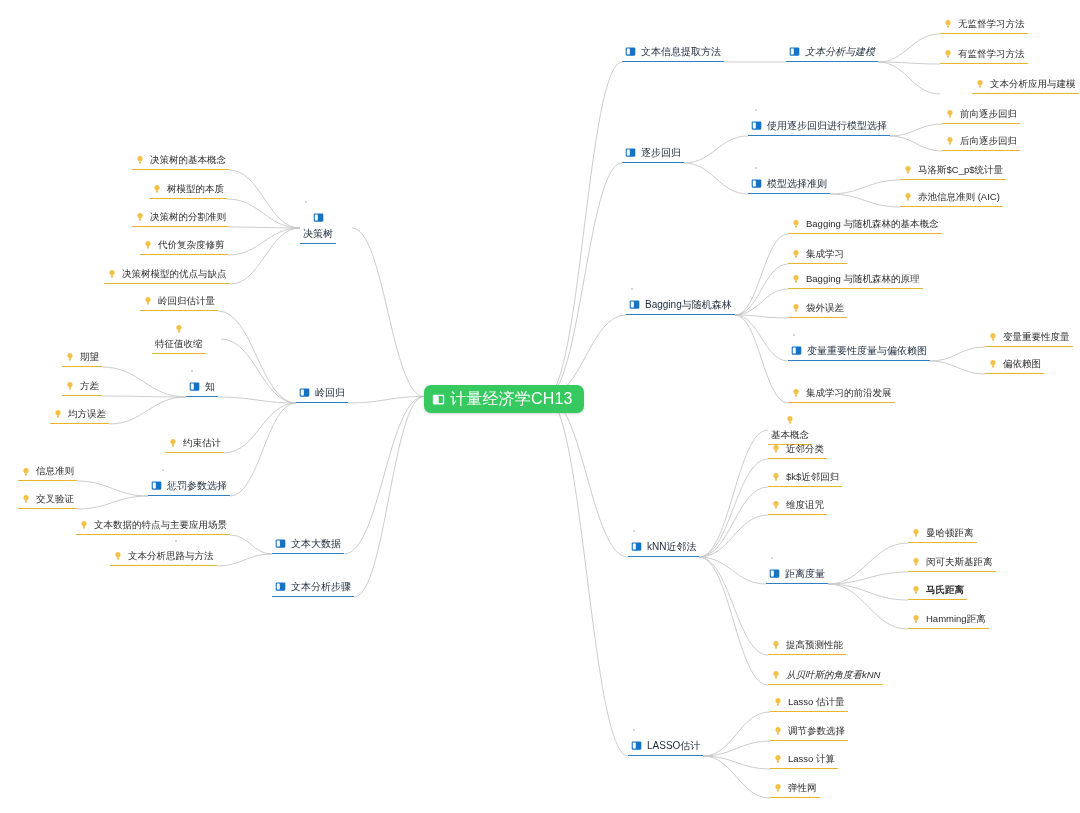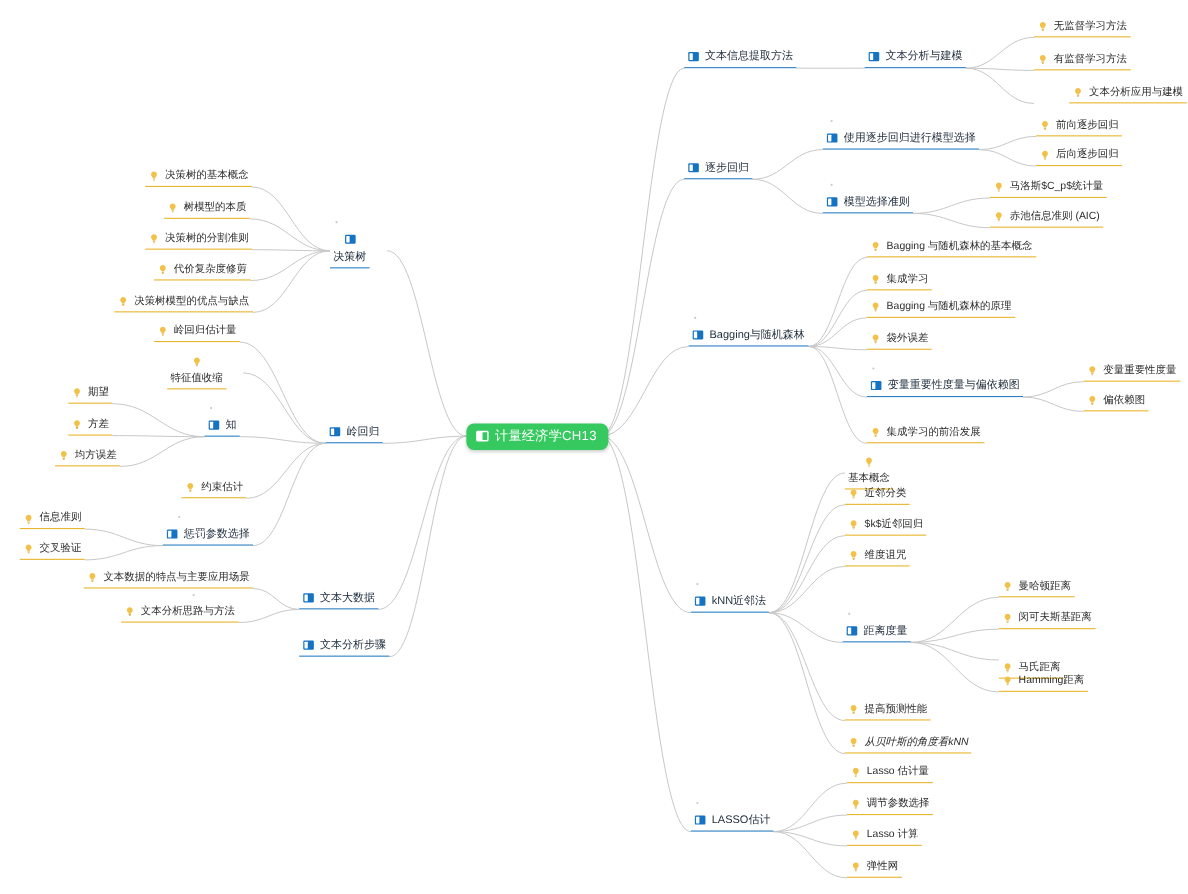--- a/index.html
+++ b/index.html
@@ -11,21 +11,21 @@
   #canvas{position:absolute;inset:0;width:1080px;height:813px;}
   svg#links{position:absolute;left:0;top:0;width:1080px;height:813px;pointer-events:none;}
 
   .node{position:absolute;display:flex;align-items:center;gap:5px;white-space:nowrap;}
 
   
   .node.root{
     background:#35c95f;border-radius:7px;padding:5px 11px 5px 8px;
     box-shadow:0 1px 3px rgba(0,0,0,.18);
   }
-  .node.root .label{color:#ffffff;font-size:12px;letter-spacing:.2px;}
+  .node.root .label{color:#ffffff;font-size:16px;letter-spacing:.2px;}
   .node.root .ico{width:13px;height:13px;}
 
   
   .node.branch{padding:2px 3px 3px 3px;border-bottom:1.6px solid #2d7fc1;}
   .node.branch .label{color:#1b2a3a;font-size:10px;}
   .node.branch .ico{width:11px;height:11px;}
 
   
   .node.leaf{padding:2px 3px 3px 3px;border-bottom:1.4px solid #e8b52c;}
   .node.leaf .label{color:#2b2b2b;font-size:9.5px;}
@@ -111,21 +111,21 @@
       <span class="label">计量经济学CH13</span>
     </div>
     <div class="node branch" style="left: 622px; top: 44px;">
       <svg class="ico" viewBox="0 0 16 16">
         <rect x="1" y="2" width="14" height="12" rx="1.6" fill="#1573c4"></rect>
         <rect x="2.6" y="3.6" width="4.4" height="8.8" rx="0.6" fill="#ffffff"></rect>
         <rect x="8.2" y="3.6" width="5.2" height="8.8" rx="0.6" fill="#1573c4"></rect>
       </svg>
       <span class="label">文本信息提取方法</span>
     </div>
-    <div class="node branch" style="left: 786px; top: 44px;">
+    <div class="node branch" style="left: 786px; top: 44px; font-style: italic;">
       <svg class="ico" viewBox="0 0 16 16">
         <rect x="1" y="2" width="14" height="12" rx="1.6" fill="#1573c4"></rect>
         <rect x="2.6" y="3.6" width="4.4" height="8.8" rx="0.6" fill="#ffffff"></rect>
         <rect x="8.2" y="3.6" width="5.2" height="8.8" rx="0.6" fill="#1573c4"></rect>
       </svg>
       <span class="label">文本分析与建模</span>
     </div>
     <div class="node leaf" style="left: 940px; top: 17px;">
       <svg class="ico" viewBox="0 0 16 16">
         <path d="M8 1.6a4.3 4.3 0 0 0-2.6 7.75c.5.42.8 1 .85 1.6h3.5c.05-.6.35-1.18.85-1.6A4.3 4.3 0 0 0 8 1.6z" fill="#f2c14a"></path>
@@ -335,21 +335,21 @@
       <span class="label">曼哈顿距离</span>
     </div>
     <div class="node leaf" style="left: 908px; top: 555px;">
       <svg class="ico" viewBox="0 0 16 16">
         <path d="M8 1.6a4.3 4.3 0 0 0-2.6 7.75c.5.42.8 1 .85 1.6h3.5c.05-.6.35-1.18.85-1.6A4.3 4.3 0 0 0 8 1.6z" fill="#f2c14a"></path>
         <rect x="6.2" y="11.6" width="3.6" height="1.3" rx="0.55" fill="#d9a62e"></rect>
         <rect x="6.7" y="13.4" width="2.6" height="1.1" rx="0.5" fill="#d9a62e"></rect>
       </svg>
       <span class="label">闵可夫斯基距离</span>
     </div>
-    <div class="node leaf" style="left: 908px; top: 600px;">
+    <div class="node leaf" style="left: 908px; top: 583px; font-weight: bold;">
       <svg class="ico" viewBox="0 0 16 16">
         <path d="M8 1.6a4.3 4.3 0 0 0-2.6 7.75c.5.42.8 1 .85 1.6h3.5c.05-.6.35-1.18.85-1.6A4.3 4.3 0 0 0 8 1.6z" fill="#f2c14a"></path>
         <rect x="6.2" y="11.6" width="3.6" height="1.3" rx="0.55" fill="#d9a62e"></rect>
         <rect x="6.7" y="13.4" width="2.6" height="1.1" rx="0.5" fill="#d9a62e"></rect>
       </svg>
       <span class="label">马氏距离</span>
     </div>
     <div class="node leaf" style="left: 908px; top: 612px;">
       <svg class="ico" viewBox="0 0 16 16">
         <path d="M8 1.6a4.3 4.3 0 0 0-2.6 7.75c.5.42.8 1 .85 1.6h3.5c.05-.6.35-1.18.85-1.6A4.3 4.3 0 0 0 8 1.6z" fill="#f2c14a"></path>

